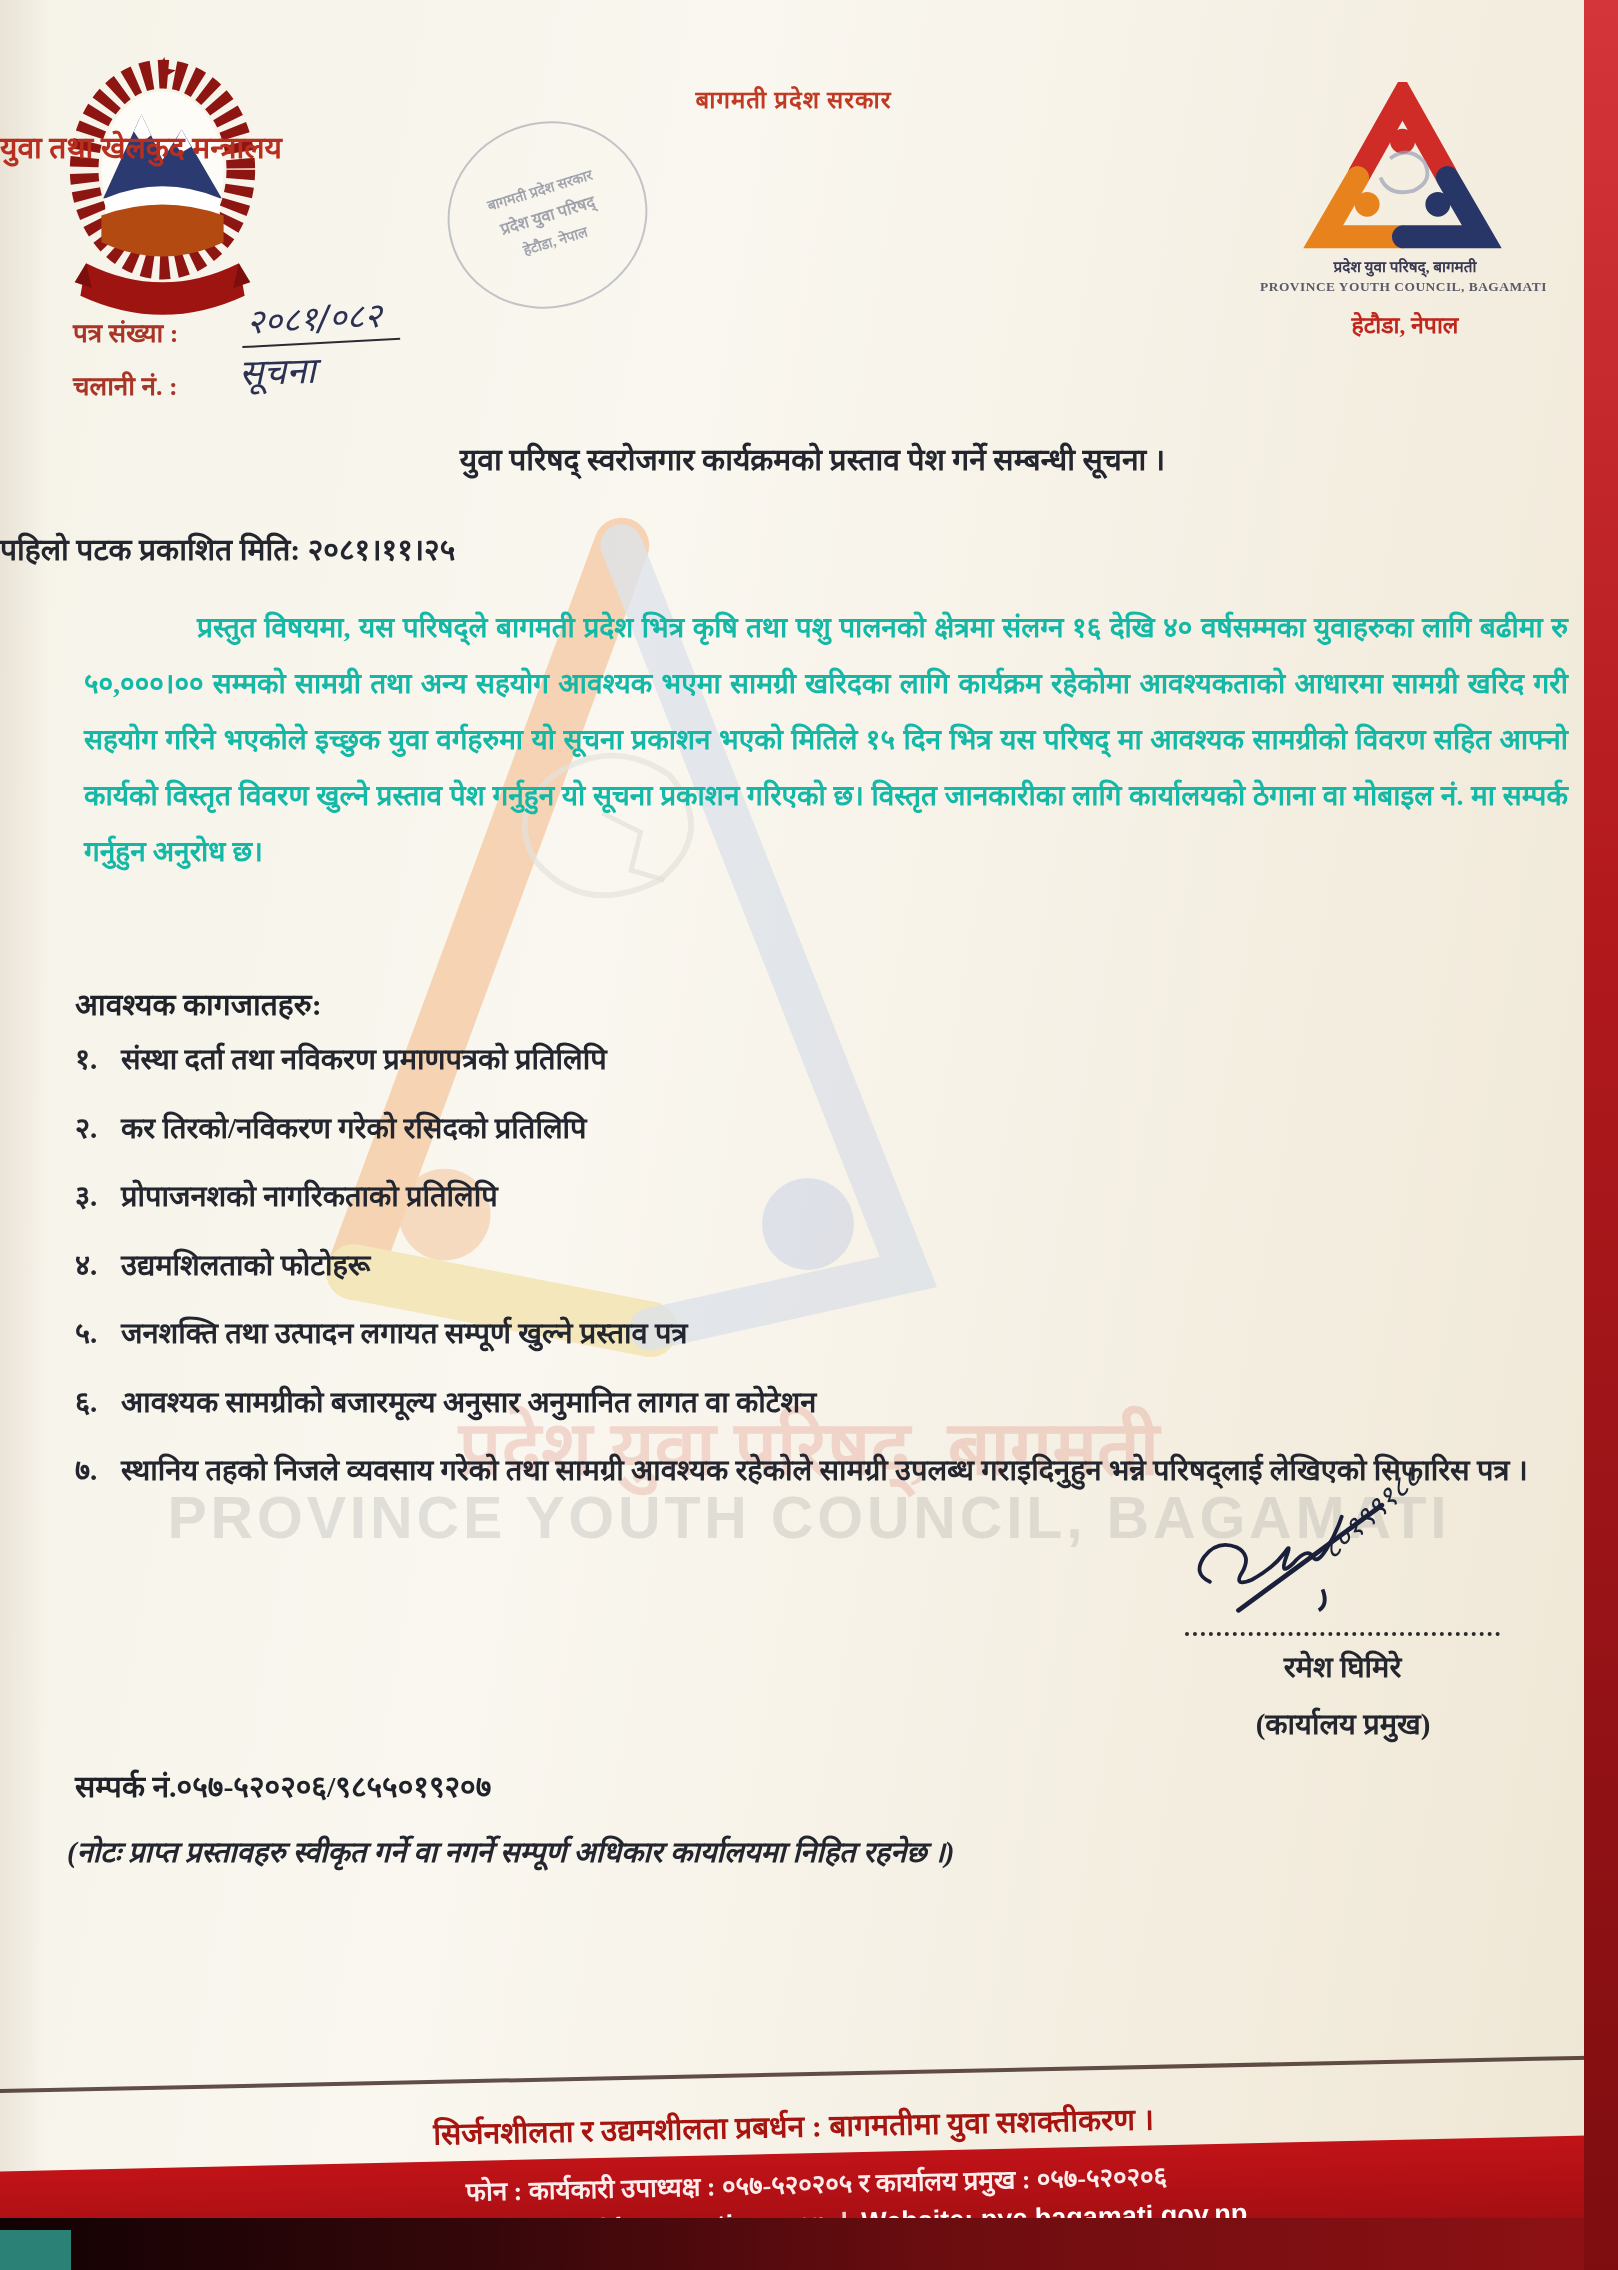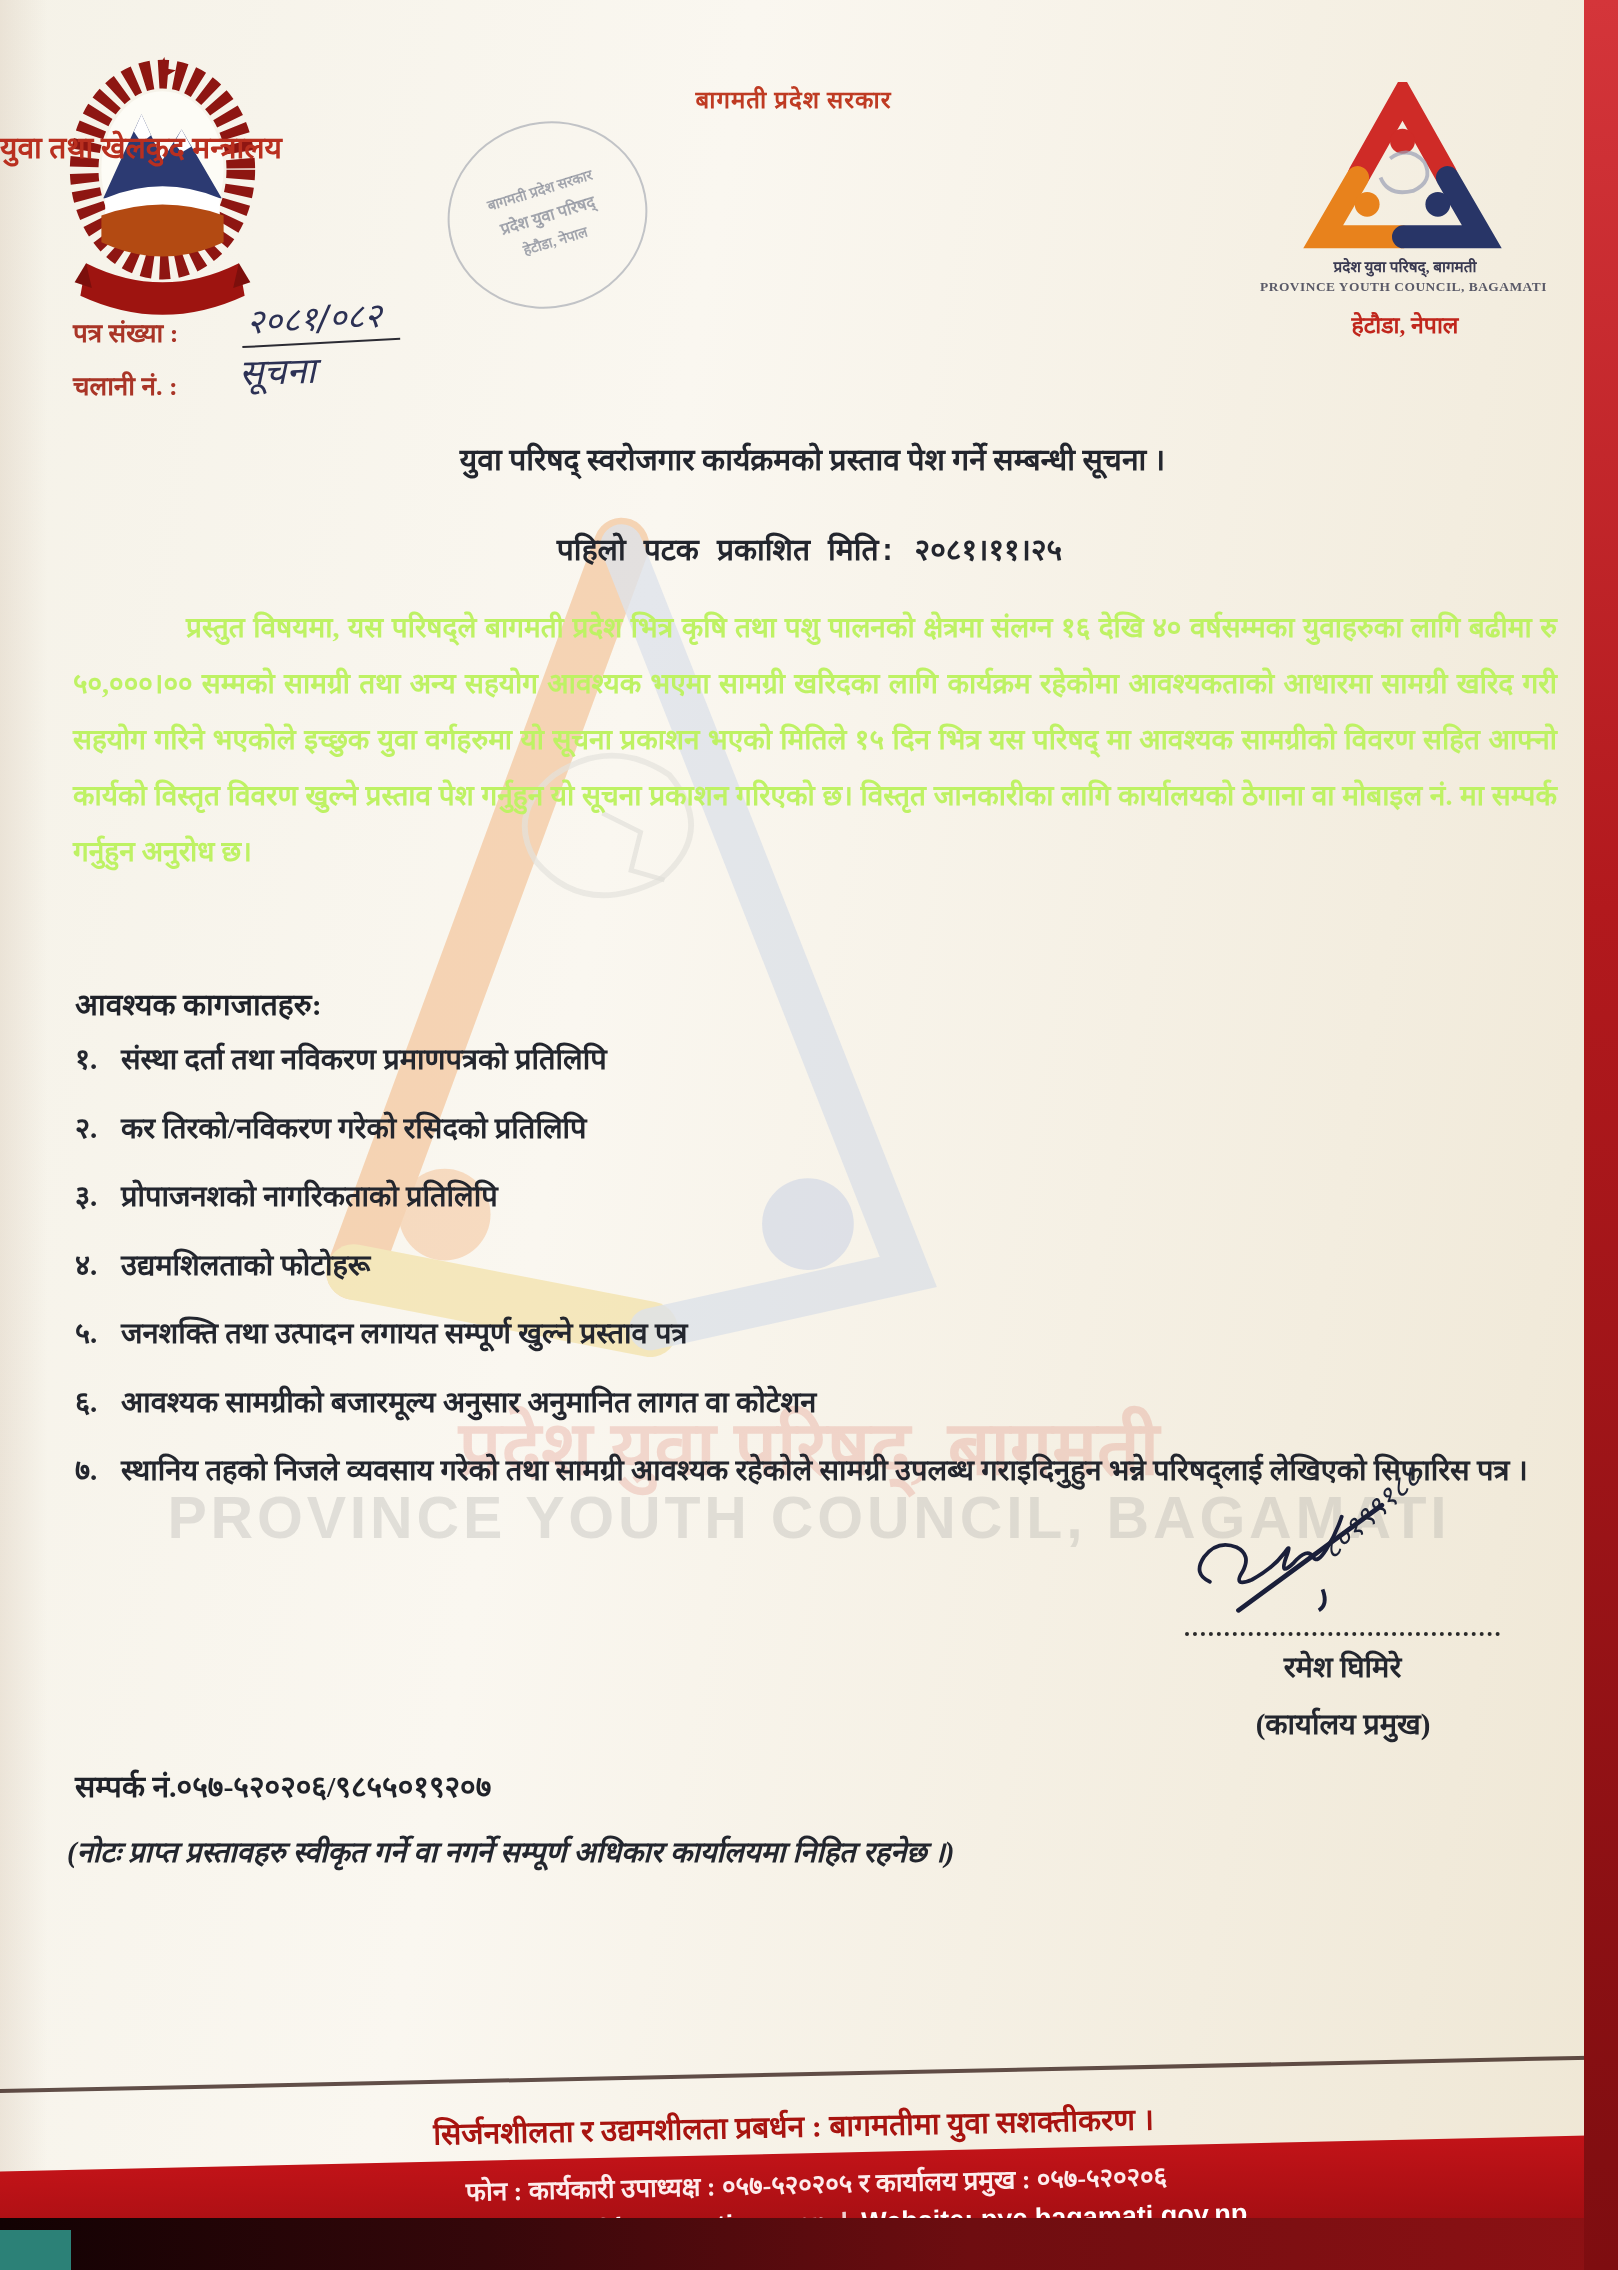--- a/index.html
+++ b/index.html
@@ -36,24 +36,24 @@
   .ref1{position:absolute;left:73px;top:314px;}
   .ref2{position:absolute;left:73px;top:367px;}
   .hand{font-family:"DejaVu Sans","Liberation Sans",sans-serif;color:#2c3154;}
   .refv1{position:absolute;left:241px;top:294px;font-size:34px;font-style:italic;
         transform:rotate(-3deg);border-bottom:2.9px solid #2b2b33;padding:0 17px 1.9px 5.7px;}
   .refv2{position:absolute;left:239px;top:346px;font-size:36px;font-style:italic;
         transform:rotate(-2deg);}
   
   .subject{position:absolute;left:0;width:1587px;top:438px;text-align:center;
         font-size:30px;font-weight:bold;color:#23262e;padding-left:19px;}
-  .published{position:absolute;left:16px;width:1587px;top:528px;text-align:center;
-        font-size:30px;font-weight:bold;color:#23262e;font-family:Liberation Mono, monospace;}
-  .bodytext{position:absolute;left:73px;top:600px;width:1484px;
-        font-size:28px;font-weight:600;line-height:2.0;color:#bef264;
+  .published{position:absolute;left:0;width:1587px;top:528px;text-align:left;
+        font-size:30px;font-weight:bold;color:#23262e;}
+  .bodytext{position:absolute;left:84px;top:600px;width:1484px;
+        font-size:28px;font-weight:600;line-height:2.0;color:#14b8a6;
         text-align:justify;text-indent:113px;}
   .docshead{position:absolute;left:75px;top:983px;font-size:30px;font-weight:bold;color:#1f2229;}
   .docs{position:absolute;left:75px;top:1038px;width:1496px;}
   .doc{font-size:29px;font-weight:700;color:#23262e;line-height:1.5;margin-bottom:25px;}
   .doc .n{display:inline-block;min-width:46px;}
   
   .wmtri{position:absolute;left:239px;top:488px;width:765px;height:956px;opacity:.5;pointer-events:none;}
   .wmnp{position:absolute;left:0;width:1618px;top:1394px;text-align:center;
         font-size:75px;font-weight:bold;color:#d96a5a;opacity:.22;white-space:nowrap;}
   .wmen{position:absolute;left:0;width:1618px;top:1484px;text-align:center;

